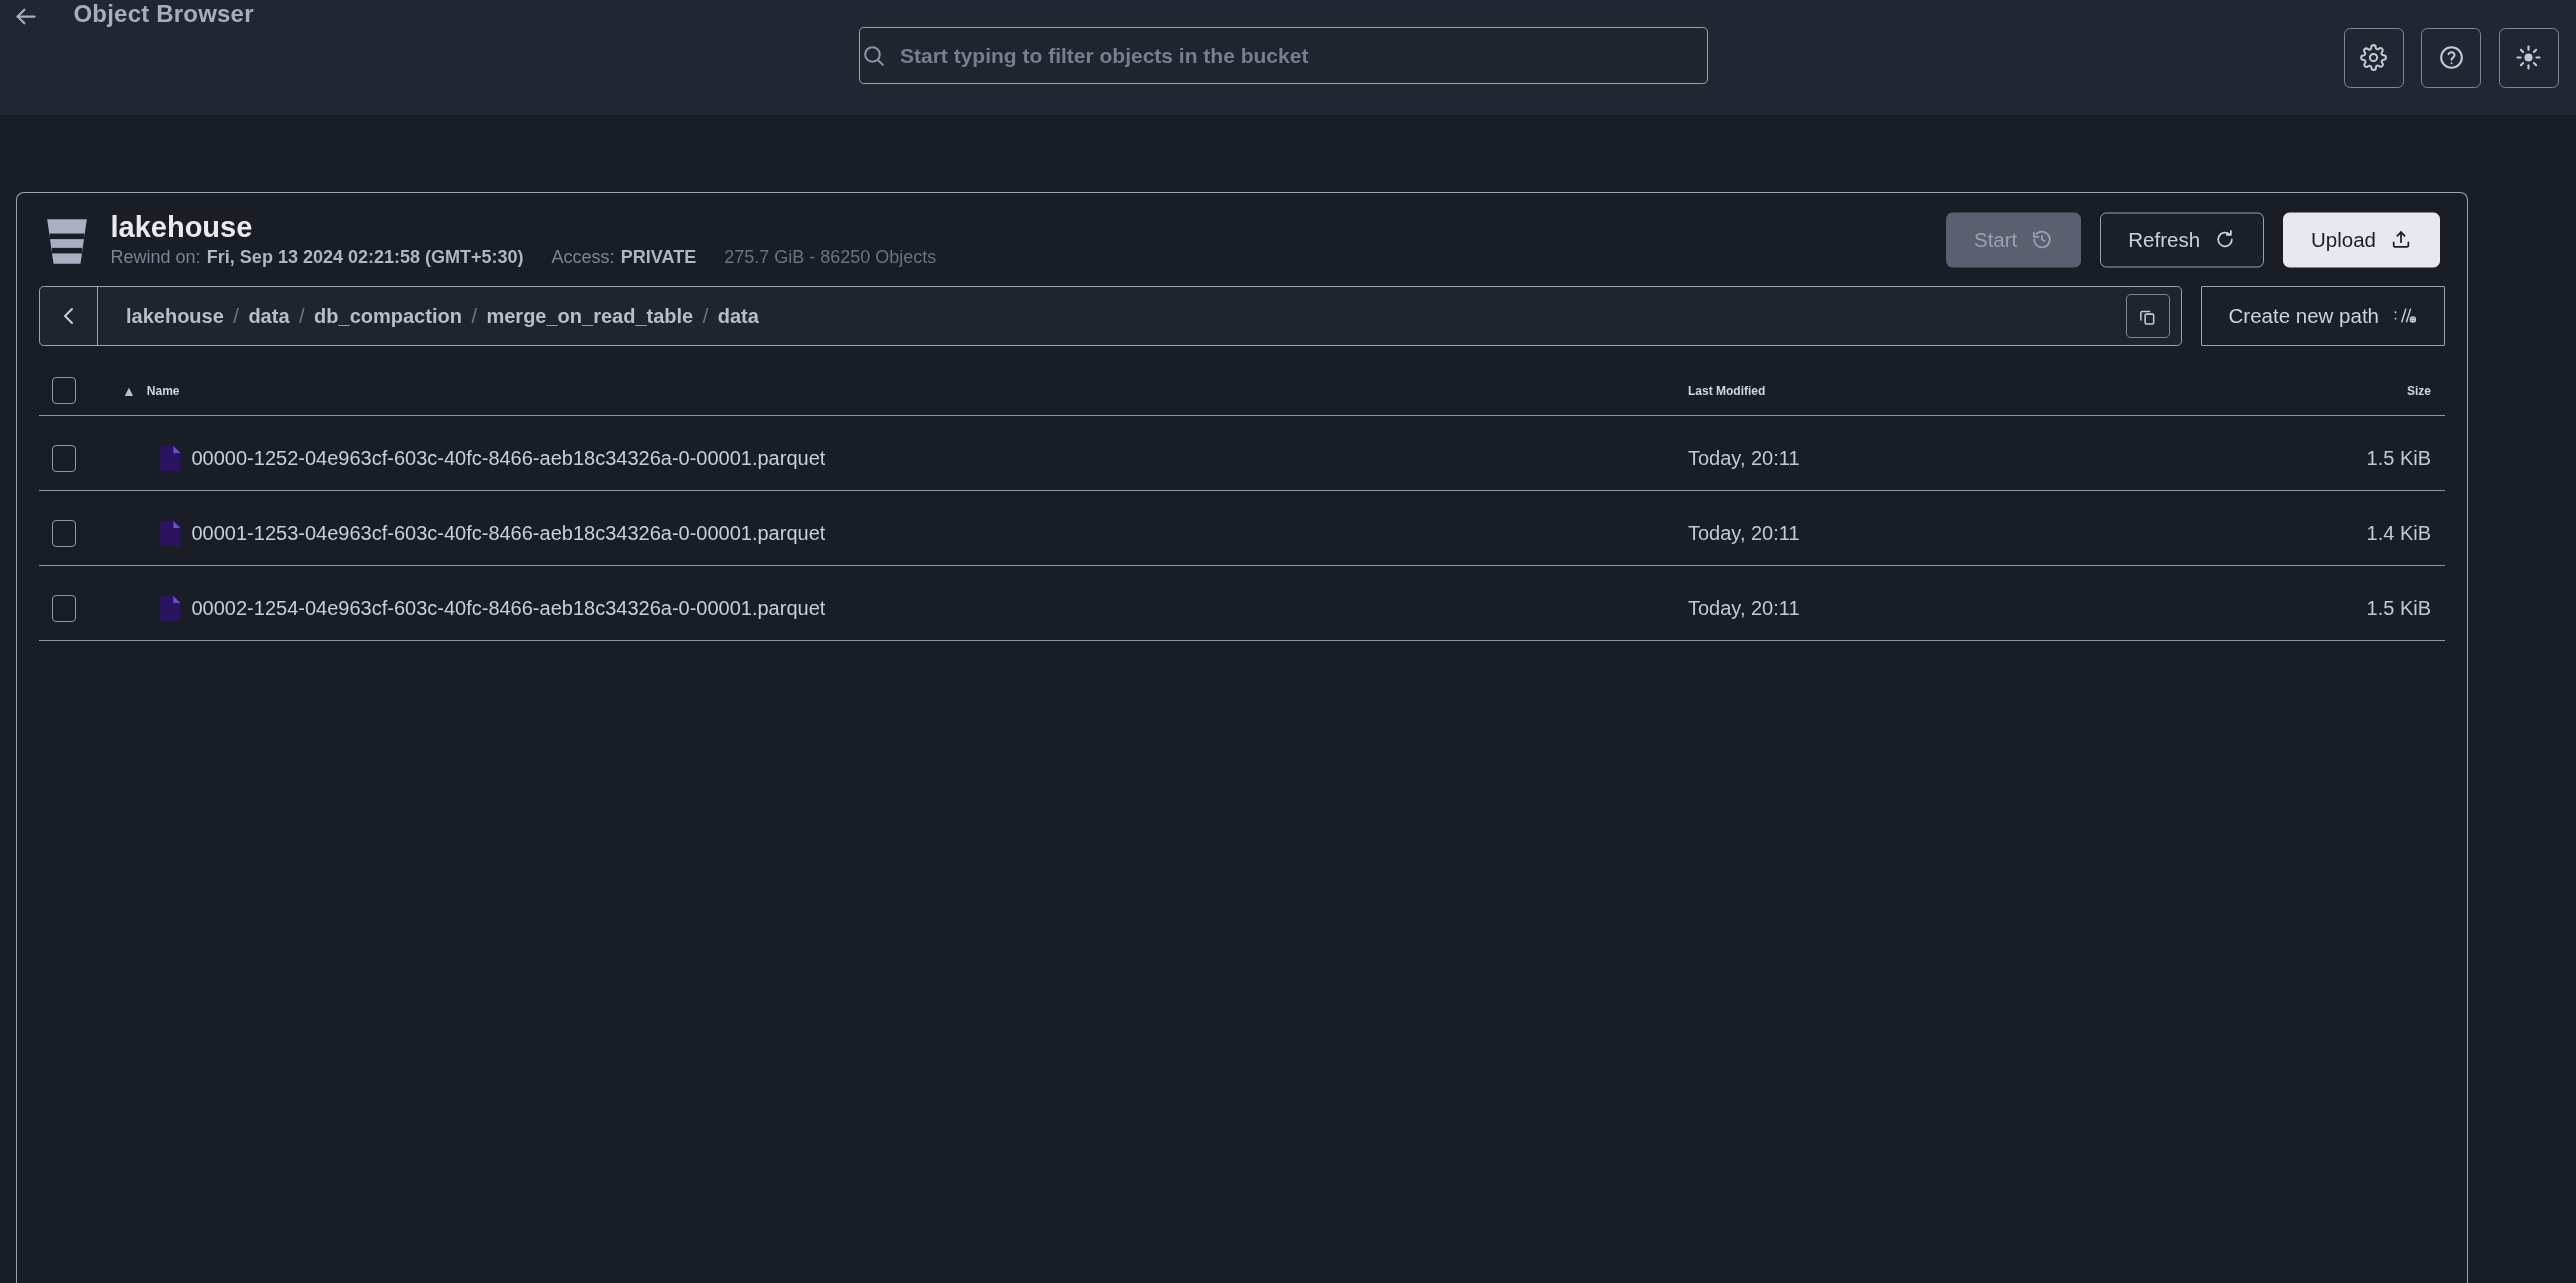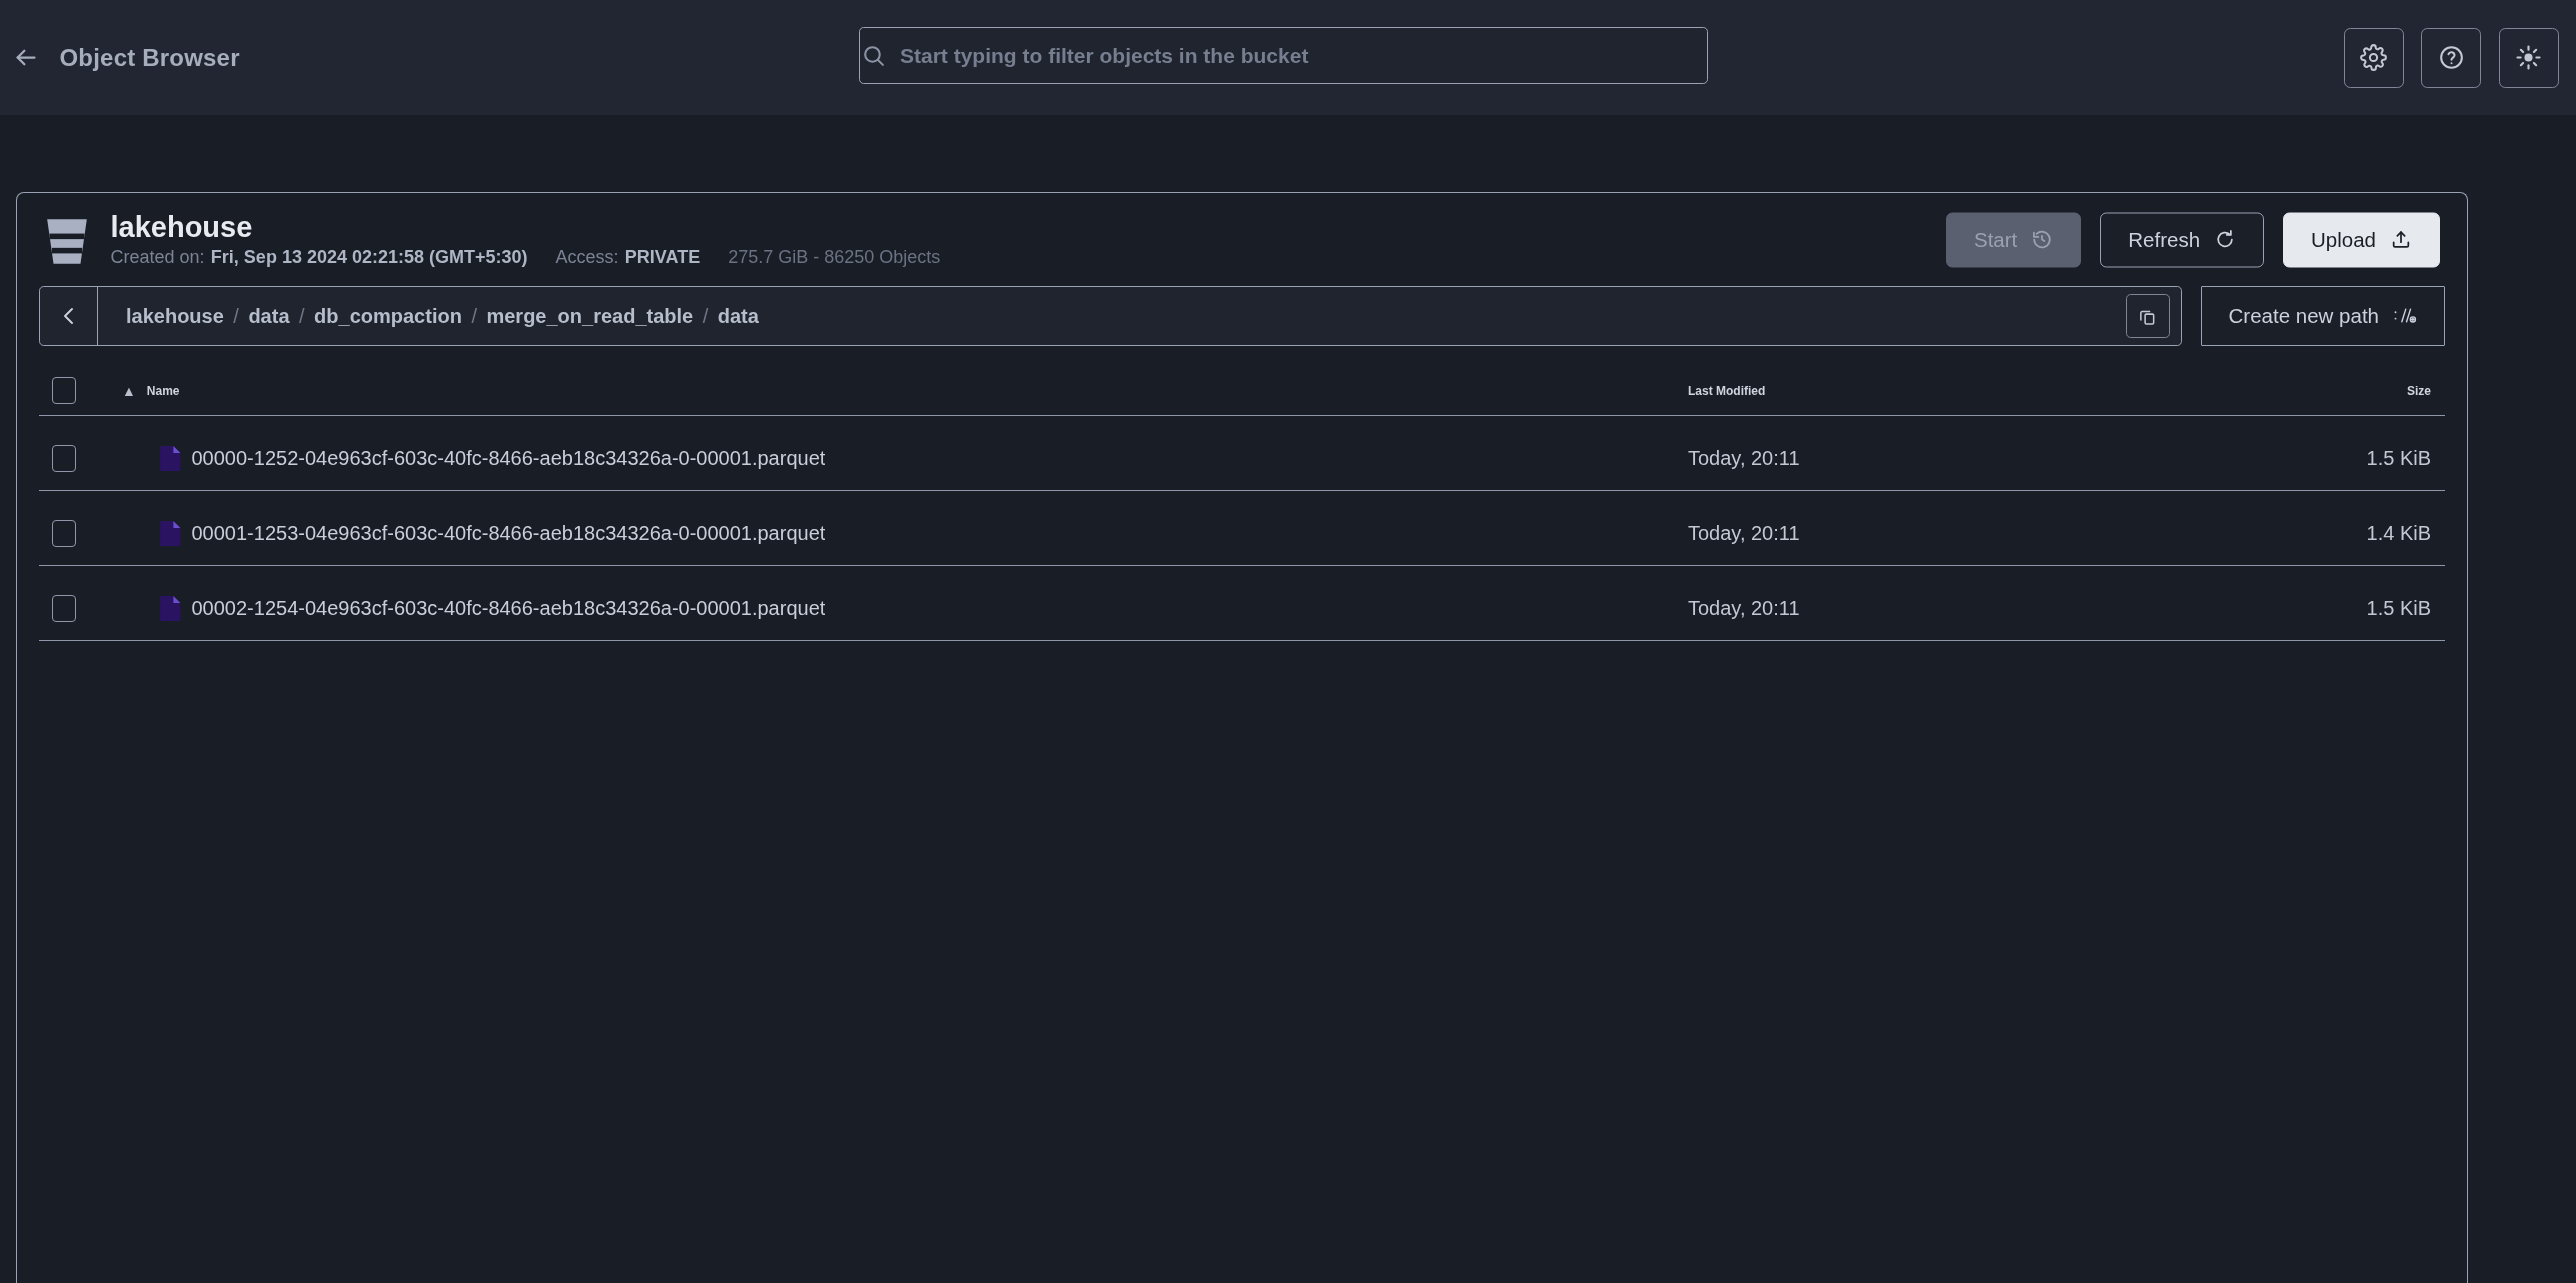--- a/index.html
+++ b/index.html
@@ -11,21 +11,21 @@
   }
 
   
   .topbar {
     position: absolute; left: 0; top: 0;
     width: 2576px; height: 115px;
     background: #222633;
     display: flex; align-items: center;
   }
   .back-group {
-    display: flex; align-items: center; gap: 18px;
+    display: flex; align-items: flex-start; gap: 32px;
     margin-left: 9.5px; height: 100%;
   }
   .back-arrow {
     width: 32px; height: 32px;
     display: flex; align-items: center; justify-content: center;
     color: #a6adbb; font-size: 27px; line-height: 1;
   }
   .page-title {
     color: #a6adbb; font-size: 24px; font-weight: 700;
     letter-spacing: 0.2px; white-space: nowrap;
@@ -239,21 +239,21 @@
     <span class="bucket-icon">
       <svg width="46" height="51" viewBox="0 0 58 64">
         <path d="M4 4 H54 L46 60 H12 Z" fill="#a8b0c2"></path>
         <rect x="7" y="22" width="44" height="7" fill="#191d25"></rect>
         <rect x="10" y="40" width="38" height="7" fill="#191d25"></rect>
       </svg>
     </span>
     <div class="bucket-text">
       <div class="bucket-name">lakehouse</div>
       <div class="bucket-meta">
-        <span class="meta-label">Created on:</span>
+        <span class="meta-label">Rewind on:</span>
         <span class="meta-strong">Fri, Sep 13 2024 02:21:58 (GMT+5:30)</span>
         <span class="meta-sep"></span>
         <span class="meta-label">Access:</span>
         <span class="meta-strong">PRIVATE</span>
         <span class="meta-sep"></span>
         <span class="meta-dim">275.7 GiB - 86250 Objects</span>
       </div>
     </div>
 
     <div class="bucket-actions">

